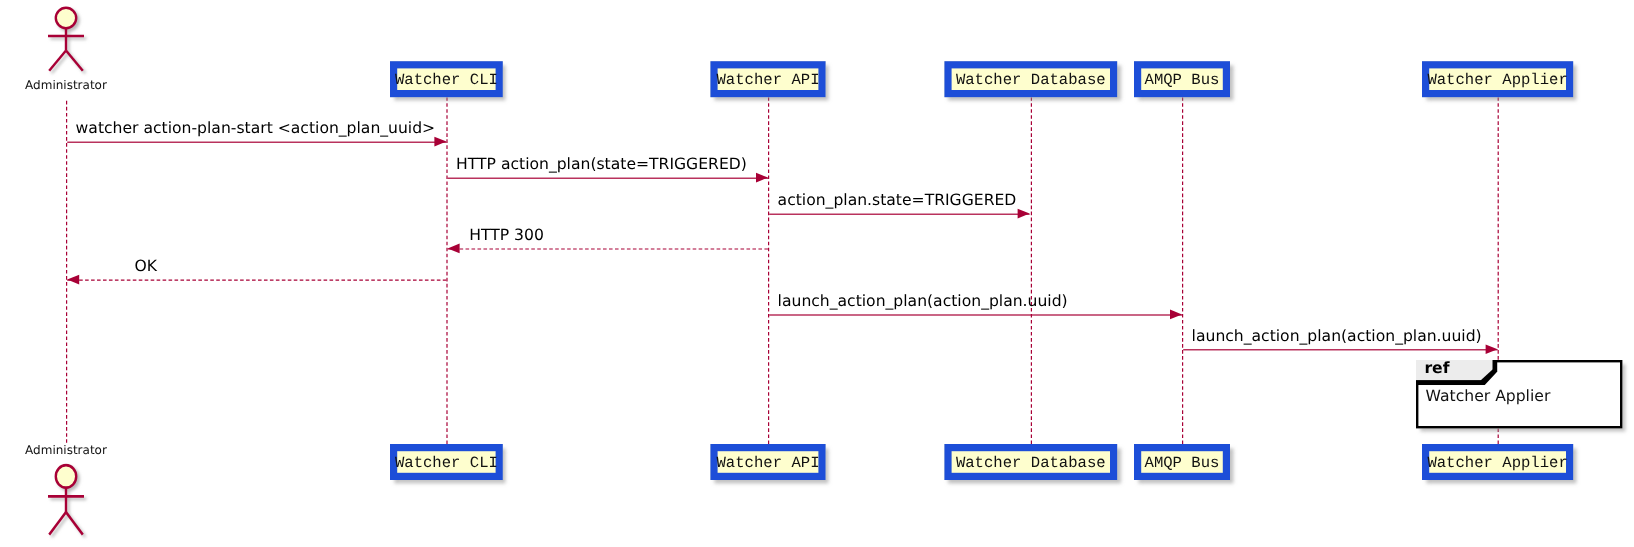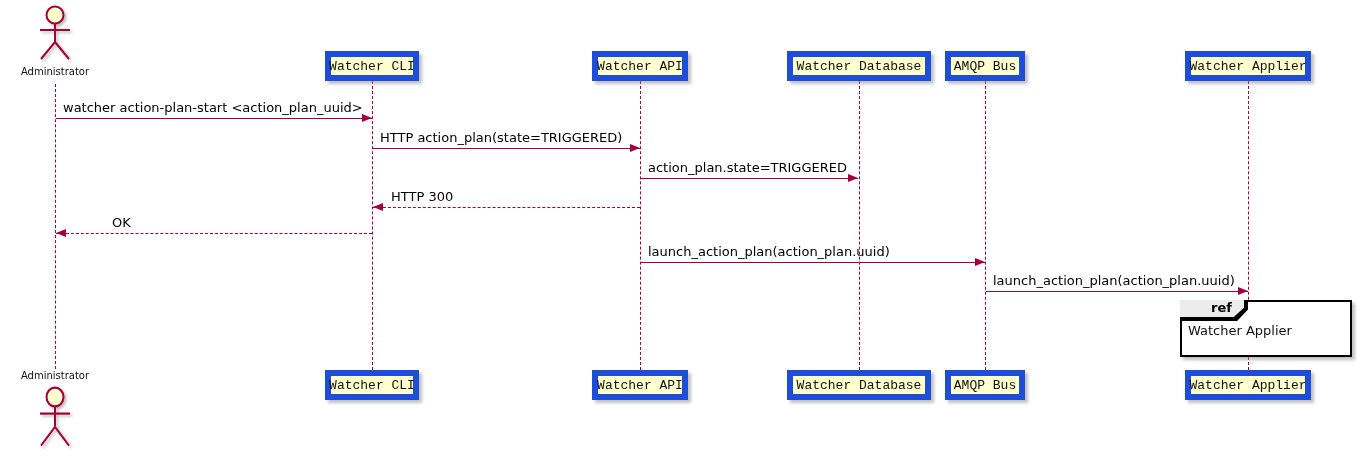--- a/index.html
+++ b/index.html
@@ -36,21 +36,21 @@
 
   .ref-frame {
     position:absolute; left:1180px; top:300px; width:172px; height:57px;
     background:#ffffff; border:2px solid #000;
     box-shadow:3px 3px 3px rgba(140,140,140,.55);
   }
   .ref-tab-border { position:absolute; left:-2px; top:-2px; width:68px; height:21px;
     background:#000; clip-path:polygon(0 0,100% 0,100% 45%,84% 100%,0 100%); }
   .ref-tab { position:absolute; left:-2px; top:-2px; width:64px; height:17px;
     background:#ECECEC; clip-path:polygon(0 0,100% 0,100% 45%,84% 100%,0 100%);
-    font-weight:bold; font-size:13px; color:#000; line-height:16px; padding-left:31px; }
+    font-weight:bold; font-size:13px; color:#000; line-height:16px; padding-left:7px; }
   .ref-body { position:absolute; left:6px; top:21px; font-size:13px; line-height:16px; color:#111; }
 </style>
 </head>
 <body>
 
 <div class="stage">
 
   <div class="lifeline" style="left:55px; top:84px; height:285px;"></div>
   <div class="lifeline" style="left:372px; top:81px; height:289px;"></div>
   <div class="lifeline" style="left:640px; top:81px; height:289px;"></div>

